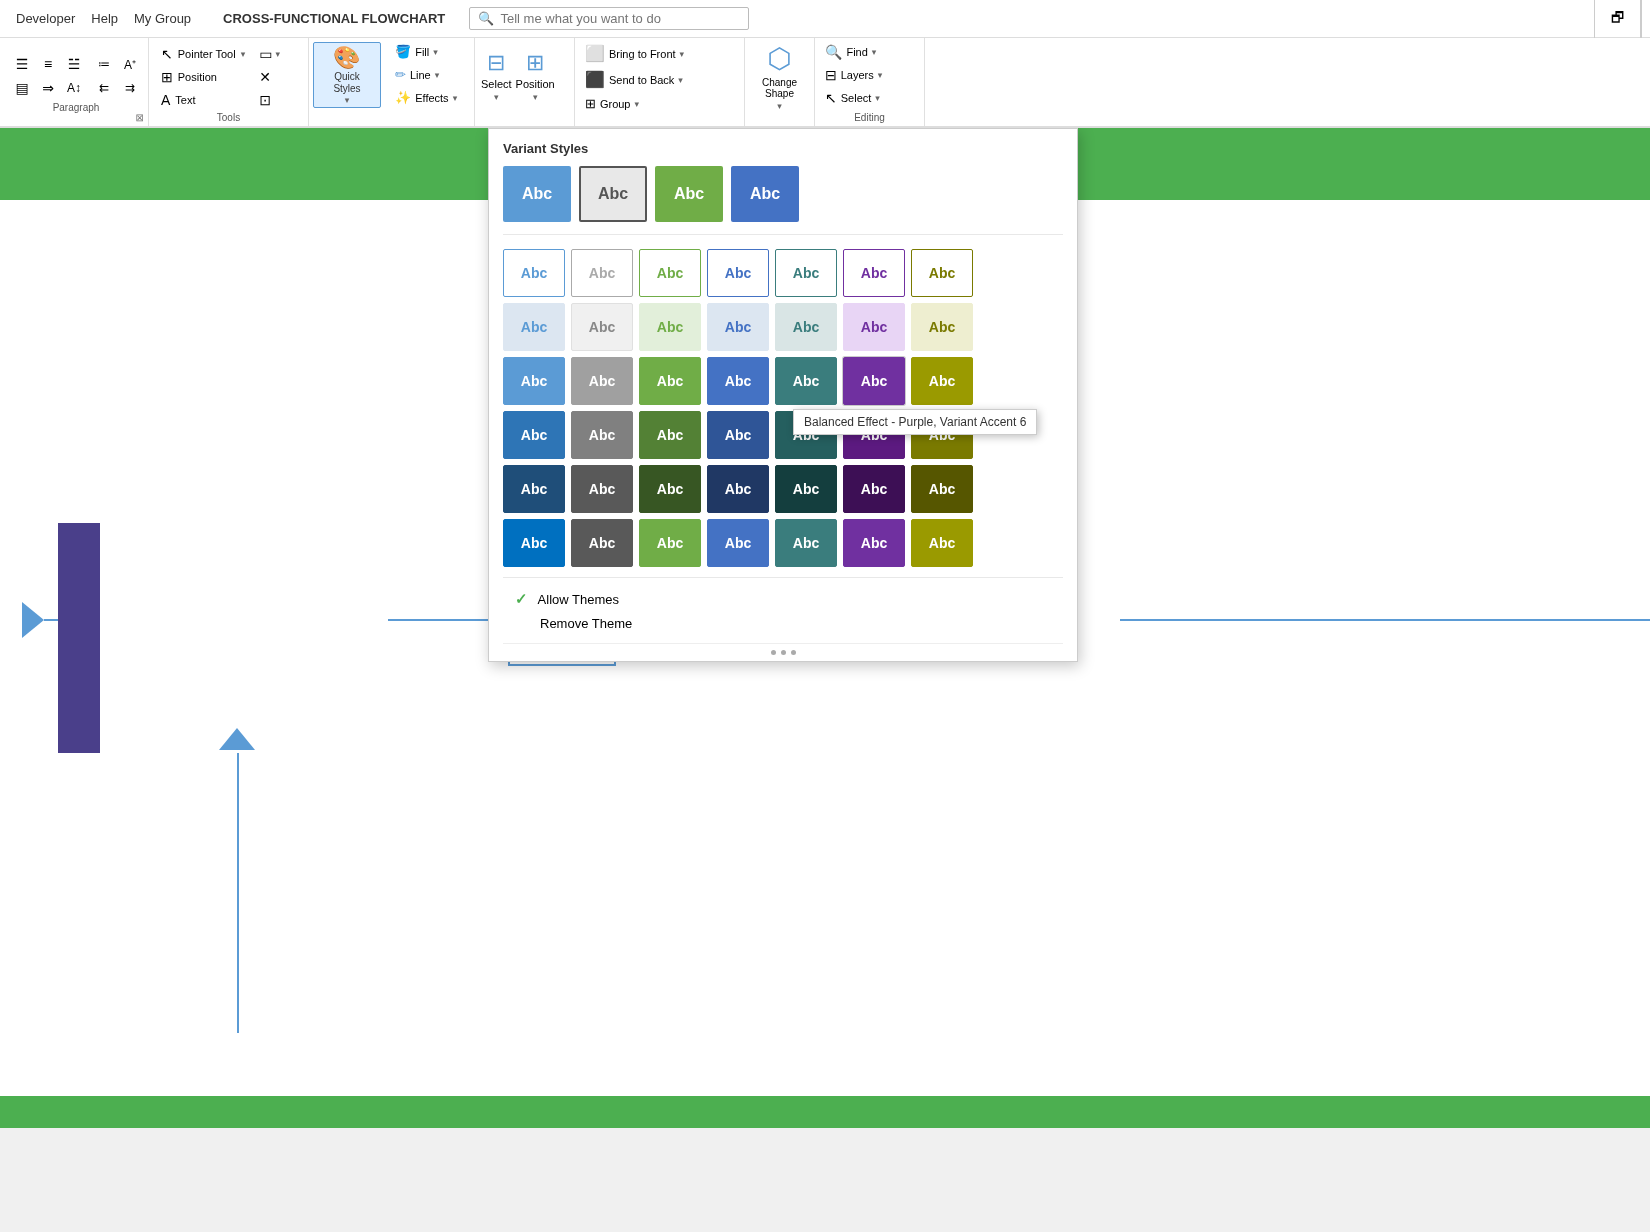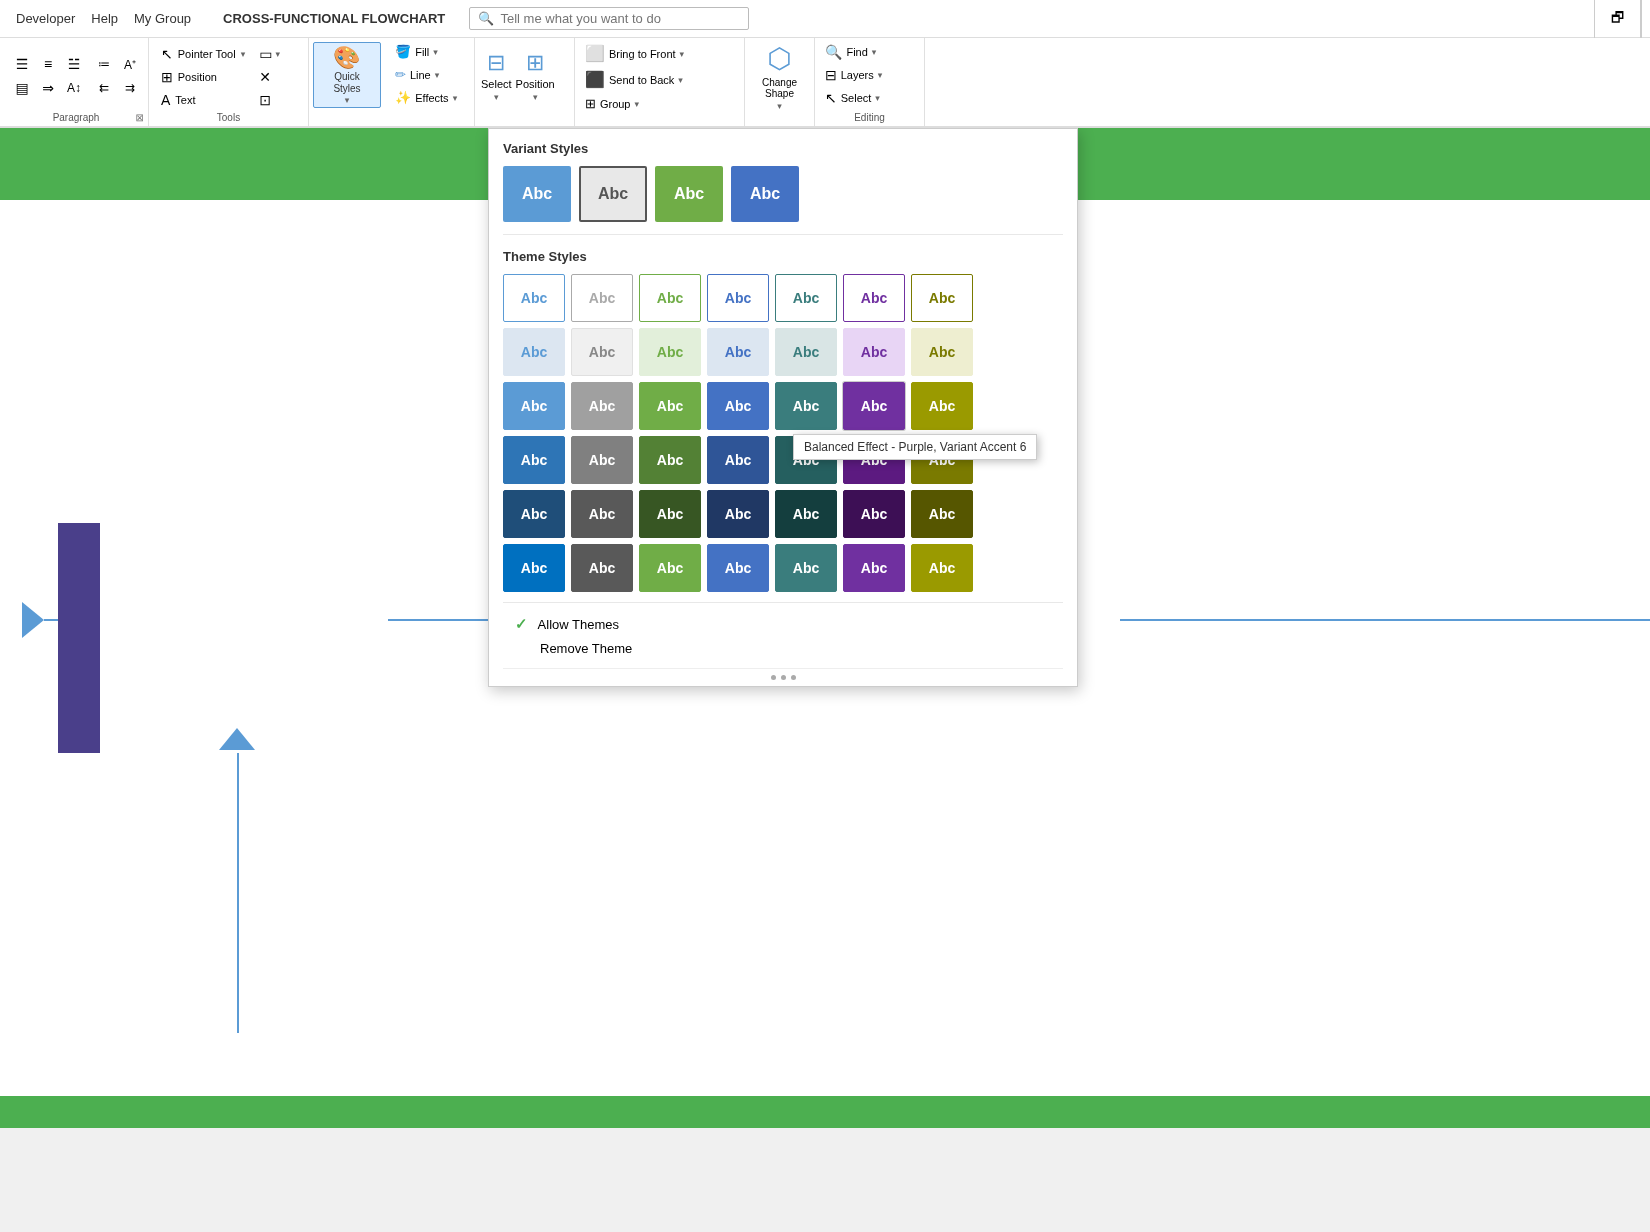--- a/index.html
+++ b/index.html
@@ -92,21 +92,21 @@
         <div style="display:flex;align-items:center;justify-content:center;width:24px;height:22px;cursor:pointer;border-radius:2px;font-size:14px;">⇒</div>
         <div style="display:flex;align-items:center;justify-content:center;width:24px;height:22px;cursor:pointer;border-radius:2px;font-size:12px;">A↕</div>
       </div>
       <div style="display:grid; grid-template-columns:repeat(2,24px); grid-template-rows:repeat(2,22px); gap:2px; margin-left:4px;">
         <div style="display:flex;align-items:center;justify-content:center;width:24px;height:22px;cursor:pointer;border-radius:2px;font-size:12px;">≔</div>
         <div style="display:flex;align-items:center;justify-content:center;width:24px;height:22px;cursor:pointer;border-radius:2px;font-size:12px;">A⁺</div>
         <div style="display:flex;align-items:center;justify-content:center;width:24px;height:22px;cursor:pointer;border-radius:2px;font-size:12px;">⇇</div>
         <div style="display:flex;align-items:center;justify-content:center;width:24px;height:22px;cursor:pointer;border-radius:2px;font-size:12px;">⇉</div>
       </div>
     </div>
-    <span style="position:absolute;bottom:3px;left:0;right:0;text-align:center;font-size:10px;color:#555;margin-top:12px;">Paragraph</span>
+    <span style="position:absolute;bottom:13px;left:0;right:0;text-align:center;font-size:10px;color:#555;margin-top:12px;">Paragraph</span>
     <div style="position:absolute;bottom:3px;right:4px;font-size:10px;color:#777;">⊠</div>
   </div>
 
   <div style="display:flex; flex-direction:column; padding:4px 8px 16px; border-right:1px solid #e0e0e0; position:relative; min-width:160px;">
     <div style="display:flex; gap:6px; flex:1; align-items:flex-start; padding-top:2px;">
 
       <div style="display:flex; flex-direction:column; gap:3px;">
         <div style="display:flex;align-items:center;gap:5px;padding:2px 4px;cursor:pointer;border-radius:2px;font-size:11px;">
           <span style="font-size:14px;">↖</span>
           <span>Pointer Tool</span>
@@ -266,21 +266,20 @@
 
         <div style="width:68px;height:56px;display:flex;align-items:center;justify-content:center;font-size:16px;font-weight:600;cursor:pointer;border-radius:2px;background:#e8e8e8;color:#555;border:2px solid #555;">Abc</div>
 
         <div style="width:68px;height:56px;display:flex;align-items:center;justify-content:center;font-size:16px;font-weight:700;cursor:pointer;border-radius:2px;background:#70ad47;color:white;border:1px solid transparent;">Abc</div>
 
         <div style="width:68px;height:56px;display:flex;align-items:center;justify-content:center;font-size:16px;font-weight:700;cursor:pointer;border-radius:2px;background:#4472c4;color:white;border:1px solid transparent;">Abc</div>
       </div>
     </div>
 
     <div>
-      <div style="font-size:13px;font-weight:700;color:#333;margin-bottom:10px;">Theme Styles</div>
 
       <div style="display:flex;gap:6px;margin-bottom:6px;">
         <div class="swatch ts-r1-c1" style="width:62px;height:48px;display:flex;align-items:center;justify-content:center;font-size:14px;font-weight:600;cursor:pointer;border-radius:2px;">Abc</div>
         <div class="swatch ts-r1-c2" style="width:62px;height:48px;display:flex;align-items:center;justify-content:center;font-size:14px;font-weight:600;cursor:pointer;border-radius:2px;">Abc</div>
         <div class="swatch ts-r1-c3" style="width:62px;height:48px;display:flex;align-items:center;justify-content:center;font-size:14px;font-weight:600;cursor:pointer;border-radius:2px;">Abc</div>
         <div class="swatch ts-r1-c4" style="width:62px;height:48px;display:flex;align-items:center;justify-content:center;font-size:14px;font-weight:600;cursor:pointer;border-radius:2px;">Abc</div>
         <div class="swatch ts-r1-c5" style="width:62px;height:48px;display:flex;align-items:center;justify-content:center;font-size:14px;font-weight:600;cursor:pointer;border-radius:2px;">Abc</div>
         <div class="swatch ts-r1-c6" style="width:62px;height:48px;display:flex;align-items:center;justify-content:center;font-size:14px;font-weight:600;cursor:pointer;border-radius:2px;">Abc</div>
         <div class="swatch ts-r1-c7" style="width:62px;height:48px;display:flex;align-items:center;justify-content:center;font-size:14px;font-weight:600;cursor:pointer;border-radius:2px;">Abc</div>
       </div>

